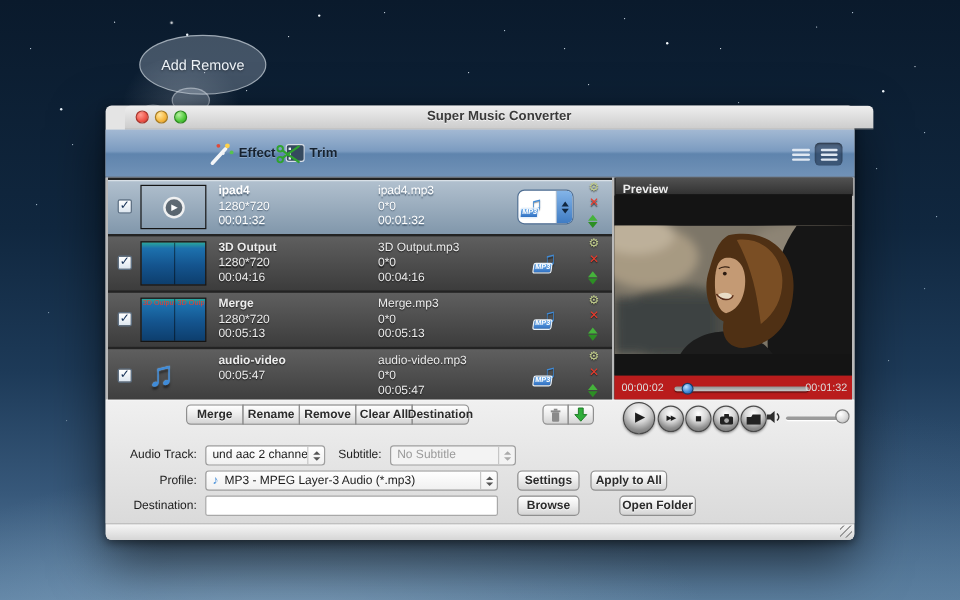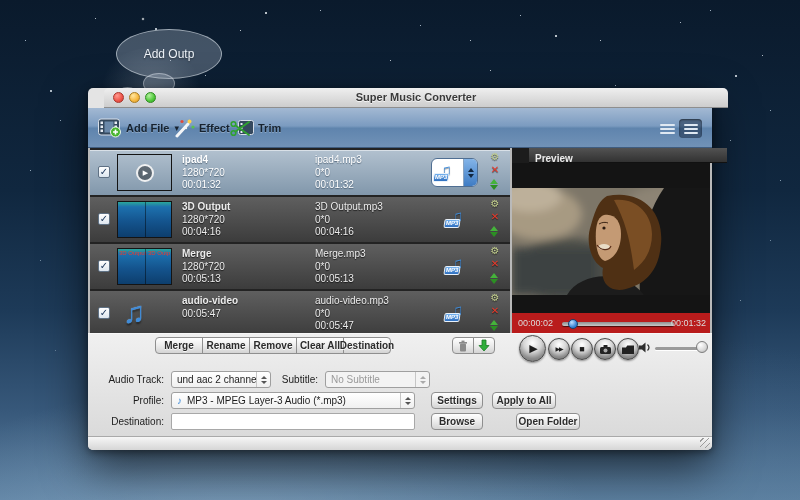--- a/index.html
+++ b/index.html
@@ -94,21 +94,21 @@
   .tri-up{width:0;height:0;border-left:3px solid transparent;border-right:3px solid transparent;border-bottom:4px solid #12273f;}
   .tri-dn{width:0;height:0;border-left:3px solid transparent;border-right:3px solid transparent;border-top:4px solid #12273f;}
   .ract{position:absolute;left:398px;width:14px;text-align:center;}
   .ract.gear{top:1px;font-size:10px;color:#c3cf8d;text-shadow:0 1px 1px rgba(0,0,0,.6);}
   .ract.del{top:14px;font-size:10px;font-weight:bold;color:#ea3a2b;text-shadow:0 1px 1px rgba(0,0,0,.6);}
   .sortarrows{position:absolute;left:400px;top:29px;display:flex;flex-direction:column;gap:1px;align-items:center;}
   .s-up{width:0;height:0;border-left:4px solid transparent;border-right:4px solid transparent;border-bottom:5px solid #45b33b;}
   .s-dn{width:0;height:0;border-left:4px solid transparent;border-right:4px solid transparent;border-top:5px solid #2c8f24;}
 
   .preview{position:absolute;left:424px;top:0;width:198px;height:185px;background:#1c1c1c;}
-  .pv-head{position:absolute;left:17px;top:0;width:100%;height:15px;background:linear-gradient(#525252,#323232);
+  .pv-head{position:absolute;left:1px;top:0;width:100%;height:15px;background:linear-gradient(#525252,#323232);
     border-bottom:1px solid #111;box-sizing:border-box;}
   .pv-head span{font-size:10px;font-weight:bold;color:#ececec;margin-left:6px;line-height:15px;display:inline-block;}
   .pv-video{position:absolute;left:0;top:15px;width:100%;height:150px;background:#141414;}
   .pv-scene{position:absolute;left:0;top:25px;width:198px;height:107px;}
   .pv-timebar{position:absolute;left:0;top:165px;width:100%;height:20px;background:#b91c1c;}
   .pv-time{position:absolute;top:5px;font-size:9px;color:#dcdcdc;}
   .pv-track{position:absolute;left:50px;top:9px;width:112px;height:4px;border-radius:2px;background:linear-gradient(#8f8f8f,#c7c7c7);box-shadow:0 1px 1px rgba(0,0,0,.6);}
   .pv-knob{position:absolute;left:6px;top:-3px;width:10px;height:10px;border-radius:50%;
     background:radial-gradient(circle at 35% 30%,#bfe0ff,#3c86d8 60%,#1d5ca8);border:1px solid #16406e;box-sizing:border-box;}
 
@@ -162,49 +162,34 @@
 </style>
 </head>
 <body>
 
 <div id="stage">
   <div class="star-dot"></div>
   <div class="star-big"></div>
   <div class="moon-glow"></div>
 
   <div class="bubble">
-    <span>Add Outp</span>
+    <span>Add Remove</span>
   </div>
   <div class="bubble-dot1"></div>
   <div class="bubble-dot2"></div>
 
   <div class="window">
     <div class="titlebar">
       <div class="lamp red"></div>
       <div class="lamp yellow"></div>
       <div class="lamp green"></div>
       <div class="title">Super Music Converter</div>
     </div>
 
     <div class="toolbar">
-      <div class="tb-item" style="left:10px;">
-        <svg width="24" height="20">
-          <rect x="0.5" y="1" width="21" height="16" rx="2.5" fill="#35495e" stroke="#d7dee8"></rect>
-          <rect x="2.5" y="3.5" width="2.5" height="2.5" fill="#e8eef5"></rect>
-            <rect x="2.5" y="7.5" width="2.5" height="2.5" fill="#e8eef5"></rect>
-            <rect x="2.5" y="11.5" width="2.5" height="2.5" fill="#e8eef5"></rect>
-          <rect x="16.5" y="3.5" width="2.5" height="2.5" fill="#e8eef5"></rect>
-            <rect x="16.5" y="7.5" width="2.5" height="2.5" fill="#e8eef5"></rect>
-          <rect x="6.5" y="3.5" width="9" height="11" fill="#6b89aa"></rect>
-          <circle cx="17.5" cy="14" r="5" fill="#49b52f" stroke="#eaf6ea"></circle>
-          <path d="M17.5 11.5 V16.5 M15 14 H20" stroke="#fff" stroke-width="1.6"></path>
-        </svg>
-        <span class="tb-label">Add File</span>
-        <span class="tb-caret">▾</span>
-      </div>
       <div class="tb-item" style="left:85px;">
         <svg width="22" height="20">
           <line x1="4" y1="18" x2="15" y2="6" stroke="#f4f6f8" stroke-width="3" stroke-linecap="round"></line>
           <circle cx="16.5" cy="3.5" r="2" fill="#ffd24a"></circle>
             <circle cx="9" cy="3.5" r="1.6" fill="#e04a3a"></circle>
           <circle cx="20" cy="9" r="1.6" fill="#58c24e"></circle>
             <circle cx="13" cy="10" r="1.2" fill="#f2f2f2"></circle>
         </svg>
         <span class="tb-label">Effect</span>
       </div>

